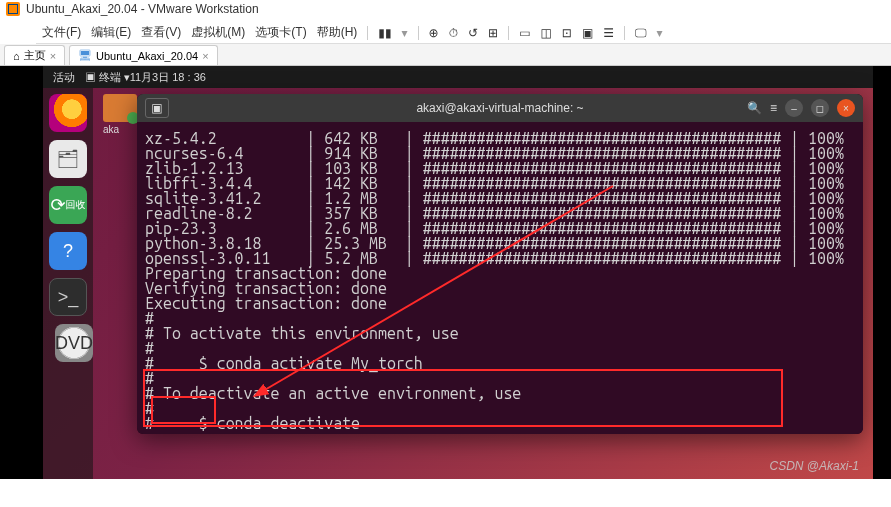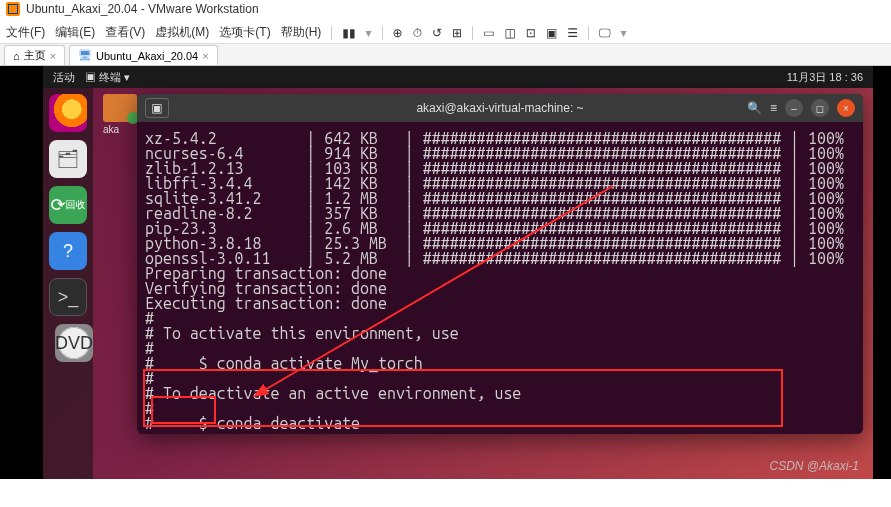--- a/index.html
+++ b/index.html
@@ -1,30 +1,30 @@
 <!DOCTYPE html>
 <html><head>
 <meta charset="utf-8">
 <style>
   * { margin: 0; padding: 0; box-sizing: border-box; }
   body { font-family: "Microsoft YaHei", Arial, sans-serif; font-size: 12px; background: #fff; width: 891px; height: 507px; overflow: hidden; position: relative; }
   
   .vm-title { display: flex; align-items: flex-start; height: 22px; padding: 2px 6px; background: #fff; color: #333; }
   .vm-title .vm-logo { width: 14px; height: 14px; background: #f80; border-radius: 2px; margin-right: 6px; position:relative;}
   .vm-title .vm-logo::after{content:"";position:absolute;inset:2px;border:1px solid #048;}
-  .vm-menu { display: flex; align-items: center; height: 22px; padding: 0 6px; background: #fff; color: #333; gap: 10px; border-bottom:1px solid #ddd;}
+  .vm-menu { display: flex; align-items: center; height: 22px; padding: 0 6px; background: #fff; color: #333; gap: 10px; border-bottom:1px solid #ddd;margin-left:36px;}
   .vm-tabs { display:flex; height:22px; background:#f4f4f4; border-bottom:1px solid #ccc; align-items:flex-end;}
   .vm-tab { display:flex; align-items:center; gap:4px; height:20px; padding:0 8px; border:1px solid #ccc; border-bottom:none; background:#fff; border-radius:3px 3px 0 0; margin-left:4px; font-size:11px;}
   .vm-tab .cls { color:#888; }
   
   .guest { position:relative; height: calc(507px - 22px - 22px - 28px - 22px); background:#000; display:flex; }
   .guest-blackL { width:43px; background:#000; }
   .guest-blackR { flex:0 0 auto; width:18px; background:#000; }
   .ubuntu { flex:1; background: linear-gradient(135deg,#6d1a3f 0%, #7b2245 40%, #c04848 100%); position:relative; color:#fff; }
-  .topbar { height:22px; background:#1b1b1b; display:flex; align-items:center; font-size:11px; color:#ddd; padding:0 10px; justify-content:space-between;}
+  .topbar { height:22px; background:#1b1b1b; display:flex; align-items:center; font-size:11px; color:#ddd; padding:0 10px; }
   .topbar .left { display:flex; gap:10px; align-items:center;}
   .dock { position:absolute; left:0; top:22px; bottom:0; width:50px; background:rgba(20,20,20,.55); display:flex; flex-direction:column; align-items:center; padding-top:6px; gap:8px;}
   .dock .app { width:38px; height:38px; border-radius:8px; display:flex; align-items:center; justify-content:center; font-size:18px;}
   .firefox { background: radial-gradient(circle at 60% 40%, #ffcf3f 0 30%, #ff7b00 31% 55%, #b5007c 56% 100%); }
   .files { background:#e9e9e9; color:#555;}
   .recycle { background:#3aa655; color:#fff; font-size:14px;}
   .help { background:#3584e4; color:#fff;}
   .term-app { background:#2d2d2d; color:#ccc; border:1px solid #555;}
   .dvd { background: radial-gradient(circle,#eee 0 55%, #bbb 56% 60%, #888 61% 100%); border-radius:50%; color:#333; font-size:9px;margin-left:12px;}
   .desk-icon { position:absolute; left:60px; top:28px; color:#ddd; font-size:10px;}

